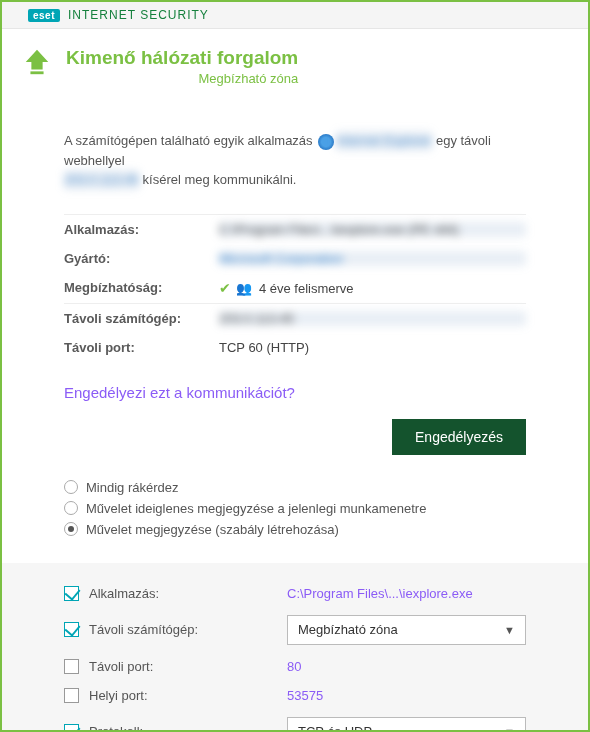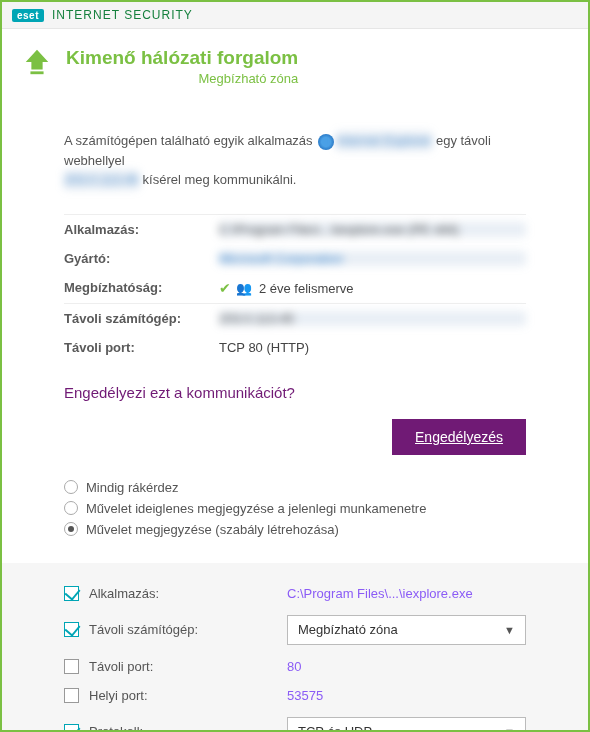--- a/index.html
+++ b/index.html
@@ -9,21 +9,21 @@
       color: #333;
       background: #fff;
       width: 590px;
       height: 732px;
       border: 2px solid #7bc043;
       display: flex;
       flex-direction: column;
     }
     .titlebar {
       background: #f5f5f5;
-      padding: 6px 10px;
+      padding: 6px 26px;
       display: flex;
       align-items: center;
       gap: 8px;
       border-bottom: 1px solid #e6e6e6;
     }
     .logo-badge {
       background: #00a5b5;
       color: #fff;
       font-weight: bold;
       font-size: 10px;
@@ -77,28 +77,28 @@
       margin-top: 14px;
       padding-top: 10px;
     }
     .row { display: flex; padding: 7px 0; }
     .row .label { width: 155px; color: #5a5a5a; font-weight: 600; }
     .row .val { color: #444; flex:1; }
     .row.sep { border-top: 1px solid #eee; }
     .trust-check { color:#7bc043; font-size:14px; margin-right:6px;}
     .people-icon { color:#6a8caf; margin-right:6px; }
     .question {
-      margin-top: 22px; font-size: 15px; color:#701a75; font-weight:500;
+      margin-top: 22px; font-size: 15px; color:#8b5cf6; font-weight:500;
     }
     .btnrow { display:flex; gap:26px; justify-content:flex-end; margin:18px 0 22px; }
     .btn {
       width: 134px; height: 36px; border:none; color:#fff; font-size:14px;
       cursor:pointer; font-family:inherit;
     }
-    .btn.allow { background:#701a75;text-decoration:underline; }
+    .btn.allow { background:#14532d; }
     .btn.deny { background:#9e9e9e; }
     .radios { margin-bottom: 23px; }
     .radio-item { display:flex; align-items:center; gap:8px; padding:3px 0; color:#555; cursor:pointer; }
     .radio { width:14px; height:14px; border:1px solid #aaa; border-radius:50%; position:relative; flex-shrink:0; }
     .radio.checked::after { content:""; position:absolute; inset:3px; background:#555; border-radius:50%; }
     .rule-section {
       background:#f6f6f6; margin: 10px -62px 0 -62px; padding: 16px 62px 18px 62px;
     }
     .rule-row { display:flex; align-items:center; padding:7px 0; gap:10px; }
     .chk { width:15px; height:15px; border:1px solid #999; background:#fff; position:relative; flex-shrink:0; cursor:pointer;}
@@ -147,29 +147,29 @@
     <div class="row sep">
         <div class="label">Alkalmazás:</div>
         <div class="val blurval">C:\Program Files\...\iexplore.exe (PE x64)</div>
       </div>
     <div class="row">
         <div class="label">Gyártó:</div>
         <div class="val blurval" style="color:#2b7cc9">Microsoft Corporation</div>
       </div>
     <div class="row">
         <div class="label">Megbízhatóság:</div>
-        <div class="val"><span class="trust-check">✔</span><span class="people-icon">👥</span><span>2 éve felismerve</span></div>
+        <div class="val"><span class="trust-check">✔</span><span class="people-icon">👥</span><span>4 éve felismerve</span></div>
       </div>
     <div class="row sep">
         <div class="label">Távoli számítógép:</div>
         <div class="val blurval">203.0.113.45</div>
       </div>
     <div class="row">
         <div class="label">Távoli port:</div>
-        <div class="val">TCP 80 (HTTP)</div>
+        <div class="val">TCP 60 (HTTP)</div>
       </div>
   </div>
 
   <div class="question">Engedélyezi ezt a kommunikációt?</div>
 
   <div class="btnrow">
     <button class="btn allow">Engedélyezés</button>
   </div>
 
   <div class="radios">

